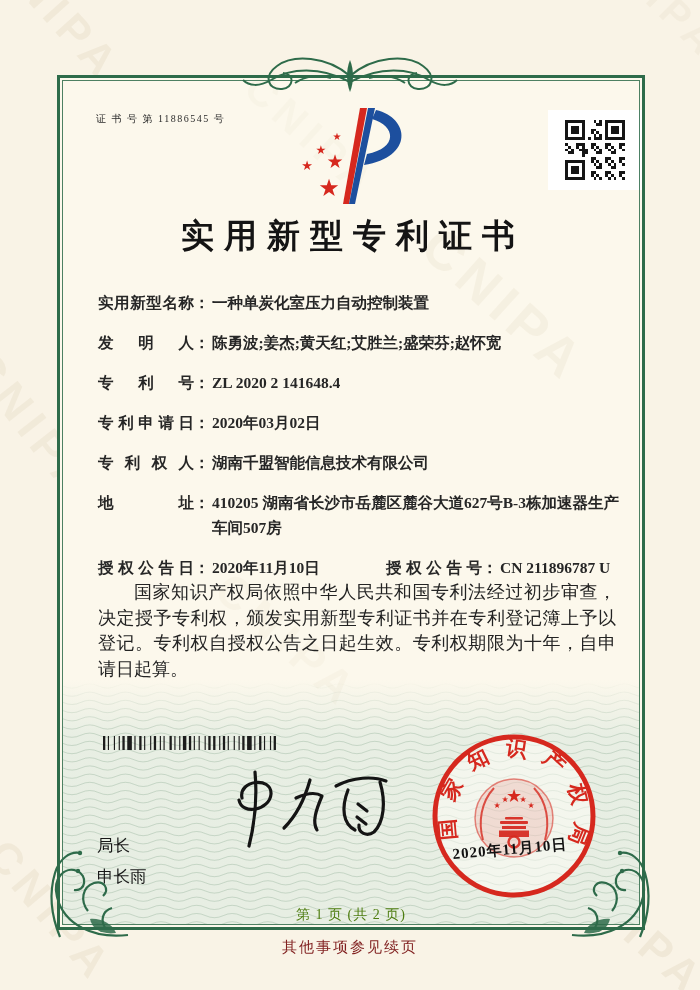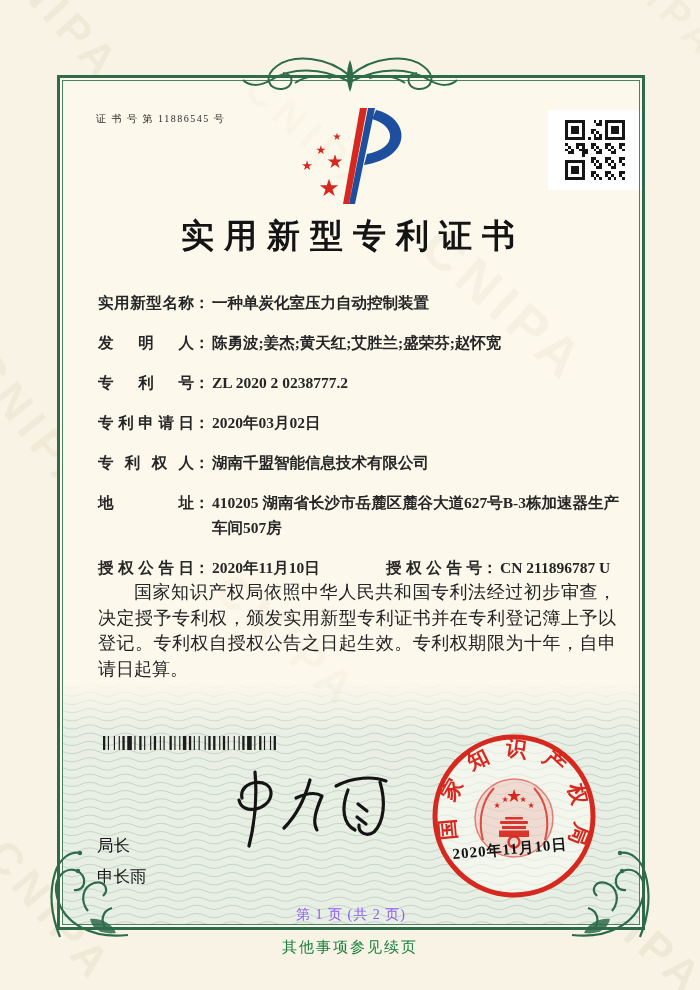--- a/index.html
+++ b/index.html
@@ -62,22 +62,22 @@
   
   .barcode{position:absolute;left:42px;top:658px;width:182px;height:14px;}
   .signoff{position:absolute;left:37px;top:712px;font-size:16.5px;line-height:31px;
     font-family:"Liberation Sans","DejaVu Sans",sans-serif;color:#161616;margin-top:40px;}
   .sig{position:absolute;left:148px;top:686px;width:205px;height:95px;}
   .seal{position:absolute;left:368px;top:652px;width:172px;height:172px;}
   .sealtxt{letter-spacing:15px;font-family:"Liberation Serif",serif;}
   .sealdate{position:absolute;left:350px;top:762px;width:200px;text-align:center;
     transform:rotate(-5deg);font-size:15px;font-weight:bold;color:#121212;letter-spacing:1px;}
   .pageno{position:absolute;left:0;top:828px;width:100%;text-align:center;font-size:14px;
-    letter-spacing:1px;color:#8b5cf6;}
-  .note{position:absolute;left:0;top:938px;width:100%;text-align:center;font-size:15px;color:#15803d;letter-spacing:2px;}
+    letter-spacing:1px;color:#4d7c0f;}
+  .note{position:absolute;left:0;top:938px;width:100%;text-align:center;font-size:15px;color:#7f1d1d;letter-spacing:2px;}
   
   .tf{position:absolute;left:235px;top:52px;width:230px;height:46px;}
   .cfl{position:absolute;width:90px;height:95px;}
   .cfl.left{left:42px;top:845px;}
   .cfl.right{left:568px;top:845px;transform:scaleX(-1);}
   
   .fred{fill:var(--red,#d6281e);}
   .fblue{fill:var(--blue,#1d4f9e);}
   .fgreen{fill:var(--green,#2e6b4a);}
   .sgreen{stroke:var(--green,#2e6b4a);fill:none;}
@@ -258,21 +258,21 @@
         <span class="val">一种单炭化室压力自动控制装置</span>
     </div>
     <div class="row">
       <span class="lbl">发明人</span>
         <span class="colon">：</span>
         <span class="val">陈勇波;姜杰;黄天红;艾胜兰;盛荣芬;赵怀宽</span>
     </div>
     <div class="row">
       <span class="lbl">专利号</span>
         <span class="colon">：</span>
-        <span class="val">ZL 2020 2 0238777.2</span>
+        <span class="val">ZL 2020 2 141648.4</span>
     </div>
     <div class="row">
       <span class="lbl">专利申请日</span>
         <span class="colon">：</span>
         <span class="val">2020年03月02日</span>
     </div>
     <div class="row">
       <span class="lbl">专利权人</span>
         <span class="colon">：</span>
         <span class="val">湖南千盟智能信息技术有限公司</span>

